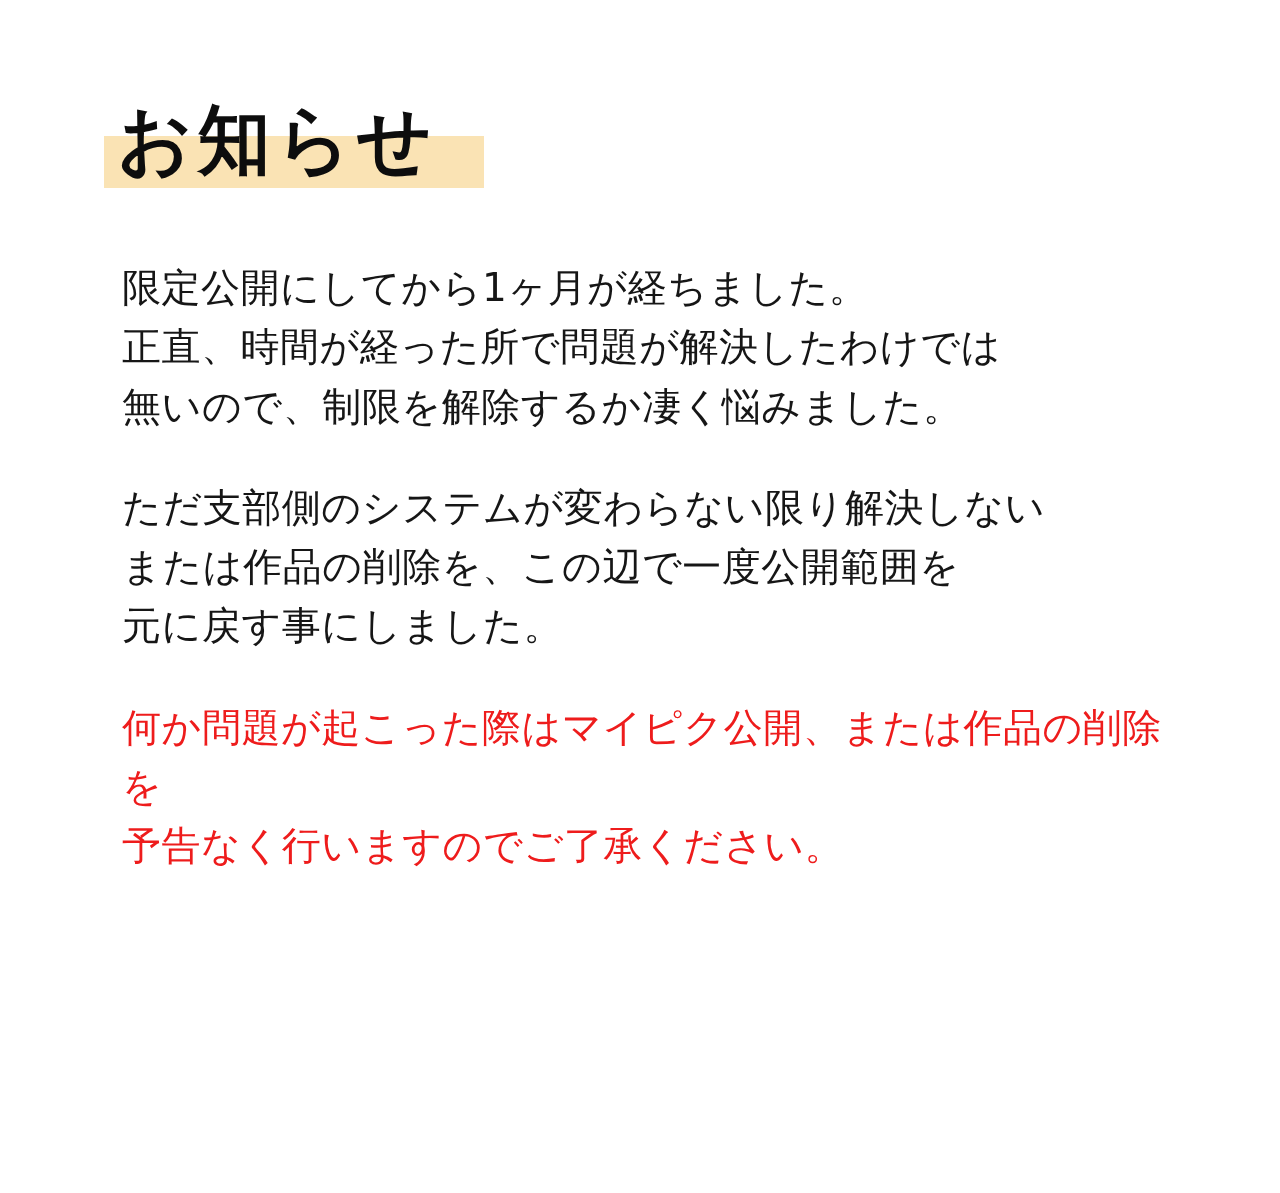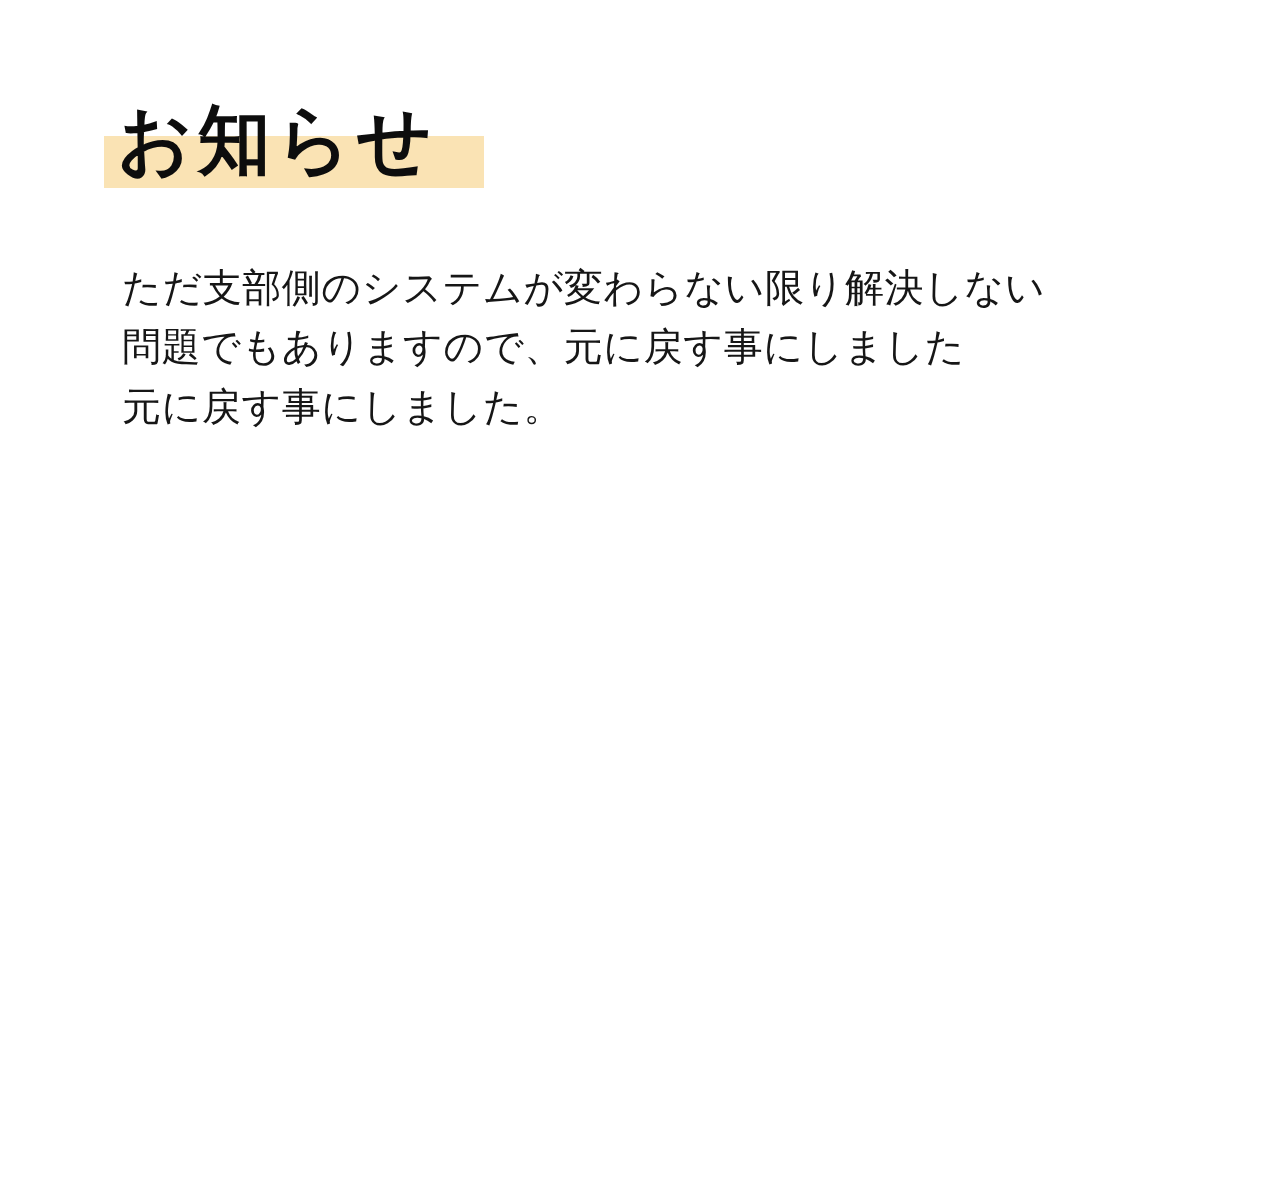--- a/index.html
+++ b/index.html
@@ -84,18 +84,23 @@
 <body>
 
 <div class="page">
 
   <div class="title-wrap">
     <div class="title-highlight"></div>
     <span class="title-text">お知らせ</span>
   </div>
 
   <div class="body-block">
+    <p class="para">限定公開にしてから1ヶ月が経ちました。
+正直、時間が経った所で問題が解決したわけでは
+無いので、制限を解除するか凄く悩みました。</p>
     <p class="para">ただ支部側のシステムが変わらない限り解決しない
-問題でもありますので、元に戻す事にしました
+または作品の削除を、この辺で一度公開範囲を
 元に戻す事にしました。</p>
+    <p class="para warning">何か問題が起こった際はマイピク公開、または作品の削除を
+予告なく行いますのでご了承ください。</p>
   </div>
 
 </div>
 
 </body></html>

